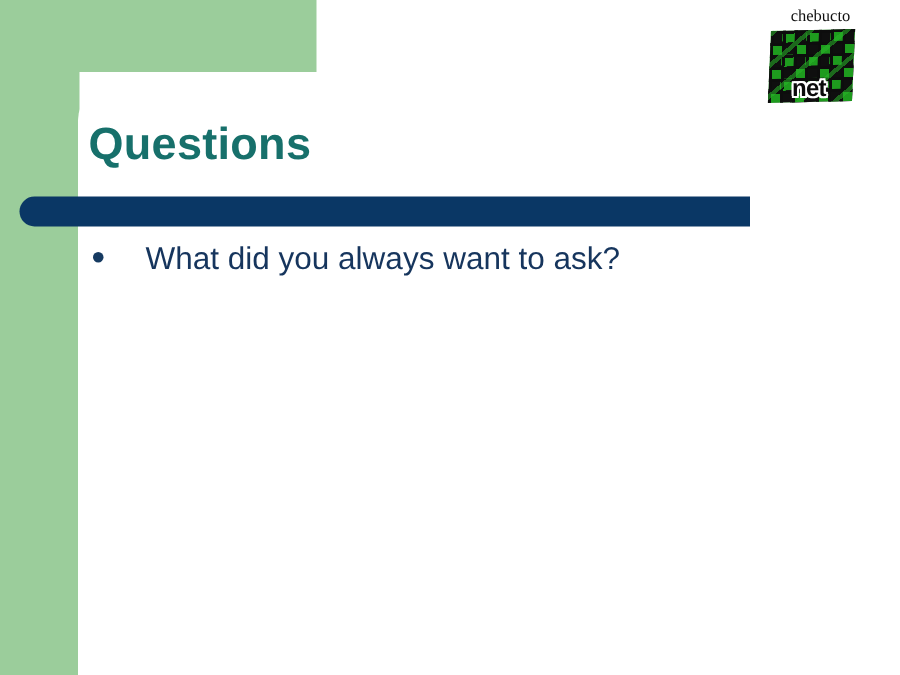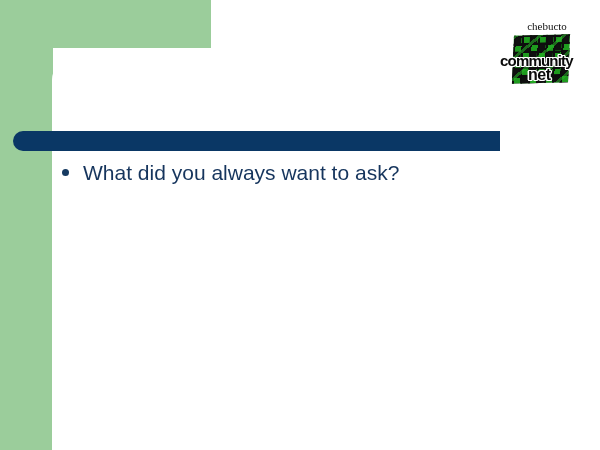--- a/index.html
+++ b/index.html
@@ -89,21 +89,21 @@
   
   .bullet-list {
     position: absolute;
     left: 62px;
     top: 160px;
     width: 500px;
   }
   .bullet-row {
     display: flex;
     align-items: baseline;
-    gap: 14px;
+    gap: 28px;
   }
   .bullet-dot {
     flex: 0 0 auto;
     width: 7px;
     height: 7px;
     border-radius: 50%;
     background: #163a61;
     position: relative;
     top: -4px;
   }
@@ -112,21 +112,21 @@
     font-size: 21px;
     color: #16355d;
     line-height: 1.25;
     white-space: nowrap;
   }
 
   
   .logo {
     position: absolute;
     left: 500px;
-    top: 20px;
+    top: 5px;
     width: 90px;
     height: 68px;
   }
   .logo-word-top {
     position: absolute;
     left: 12px;
     top: 0px;
     width: 70px;
     text-align: center;
     font-family: "Liberation Serif", serif;
@@ -197,30 +197,30 @@
 
 <div id="slide">
 
   <div class="green-sidebar"></div>
 
   <div class="green-header-band"></div>
 
 
   <div class="content-card"></div>
 
+  <div class="slide-title">Questions</div>
 
   <div class="navy-bar"></div>
 
   <div class="bullet-list">
     <div class="bullet-row">
       <span class="bullet-dot"></span>
       <span class="bullet-text">What did you always want to ask?</span>
     </div>
   </div>
 
   <div class="logo">
     <div class="logo-word-top">chebucto</div>
     <div class="logo-grid"></div>
-    <div class="logo-word-mid">community</div>
     <div class="logo-word-bot">net</div>
   </div>
 
 </div>
 
 </body></html>

